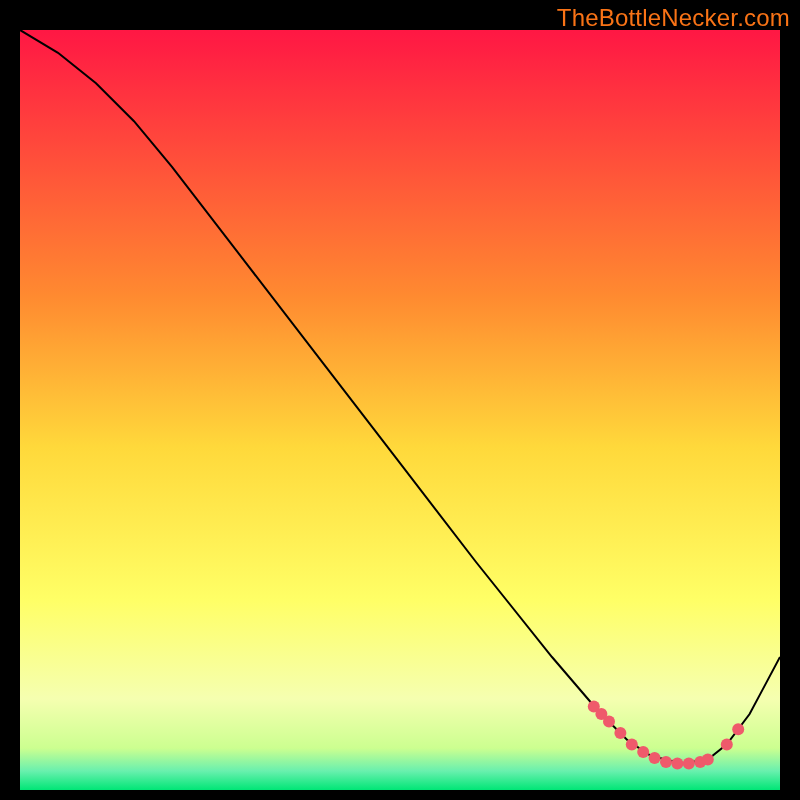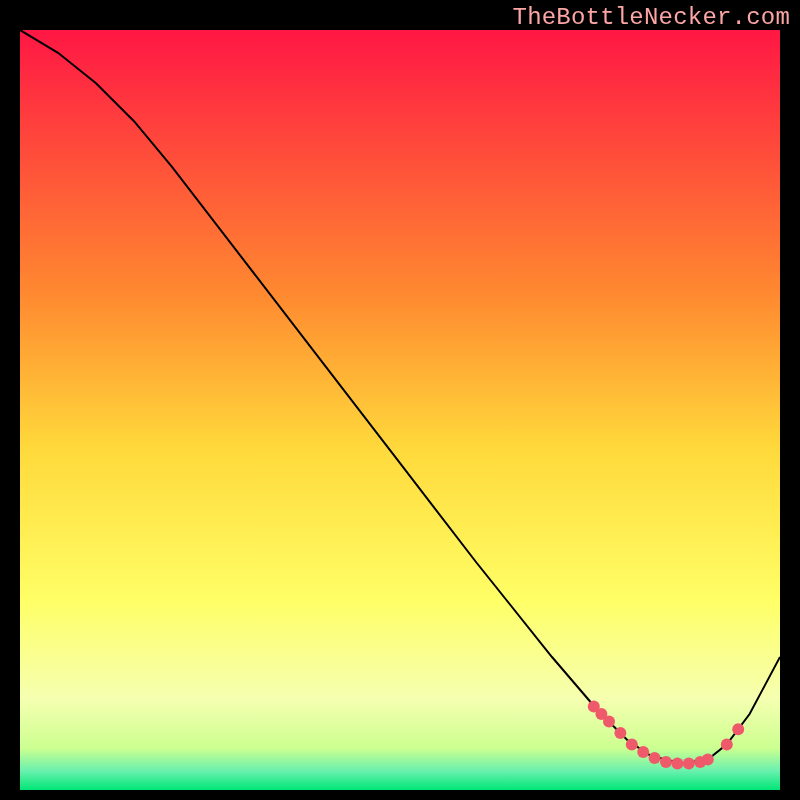--- a/index.html
+++ b/index.html
@@ -13,22 +13,22 @@
   .frame {
     position: relative;
     width: 800px;
     height: 800px;
     background: #000;
   }
   .watermark {
     position: absolute;
     top: 4px;
     right: 10px;
-    color: #fca5a5;
-    font-family: Liberation Mono, monospace;
+    color: #f97316;
+    font-family: Liberation Sans, sans-serif;
     font-size: 24px;
     letter-spacing: 0.2px;
     z-index: 5;
     user-select: none;
   }
   svg.plot {
     position: absolute;
     left: 20px;
     top: 30px;
     width: 760px;

